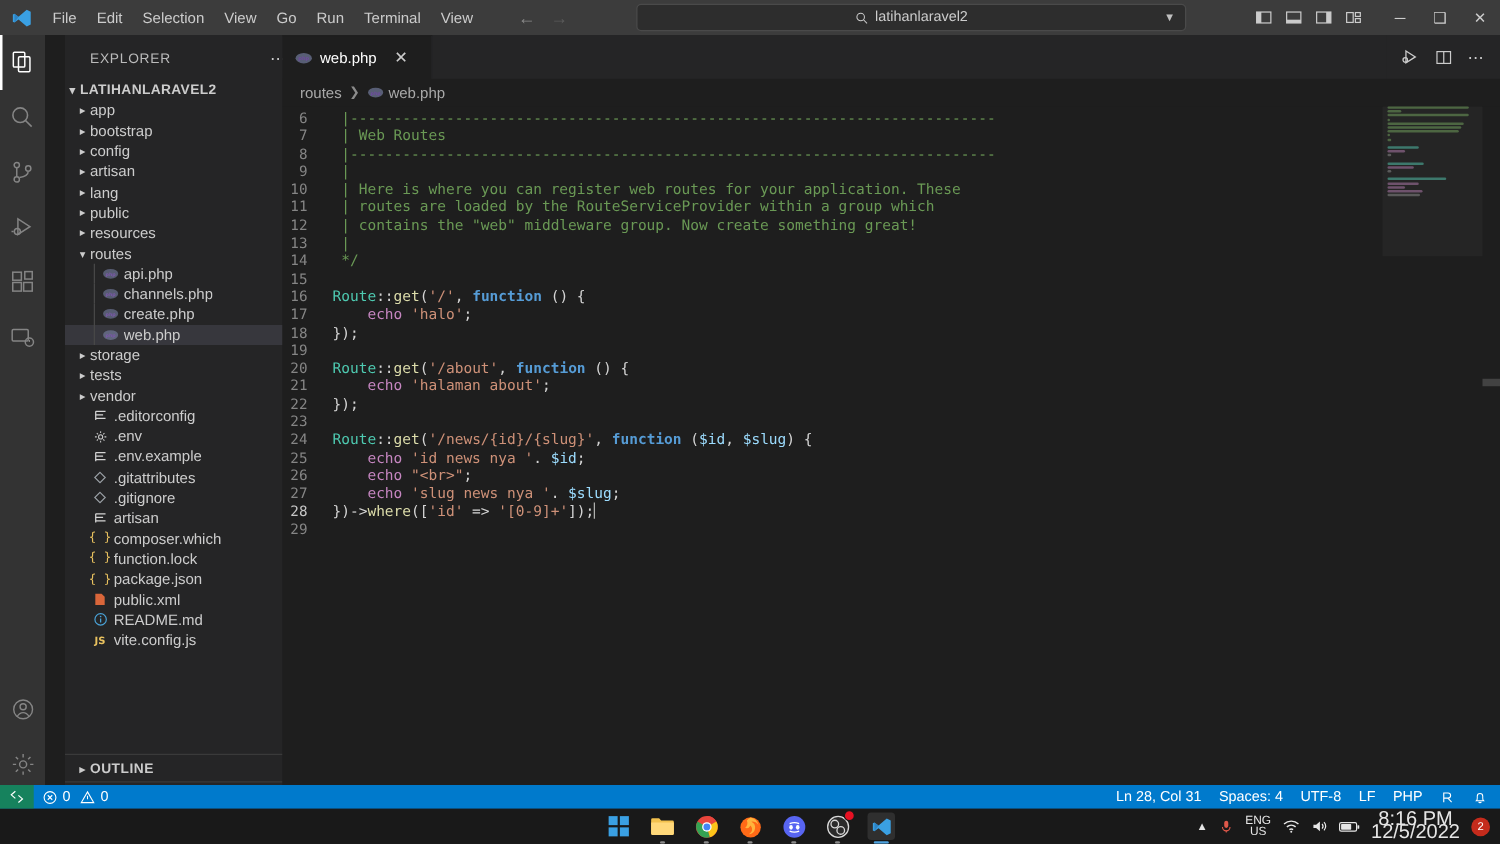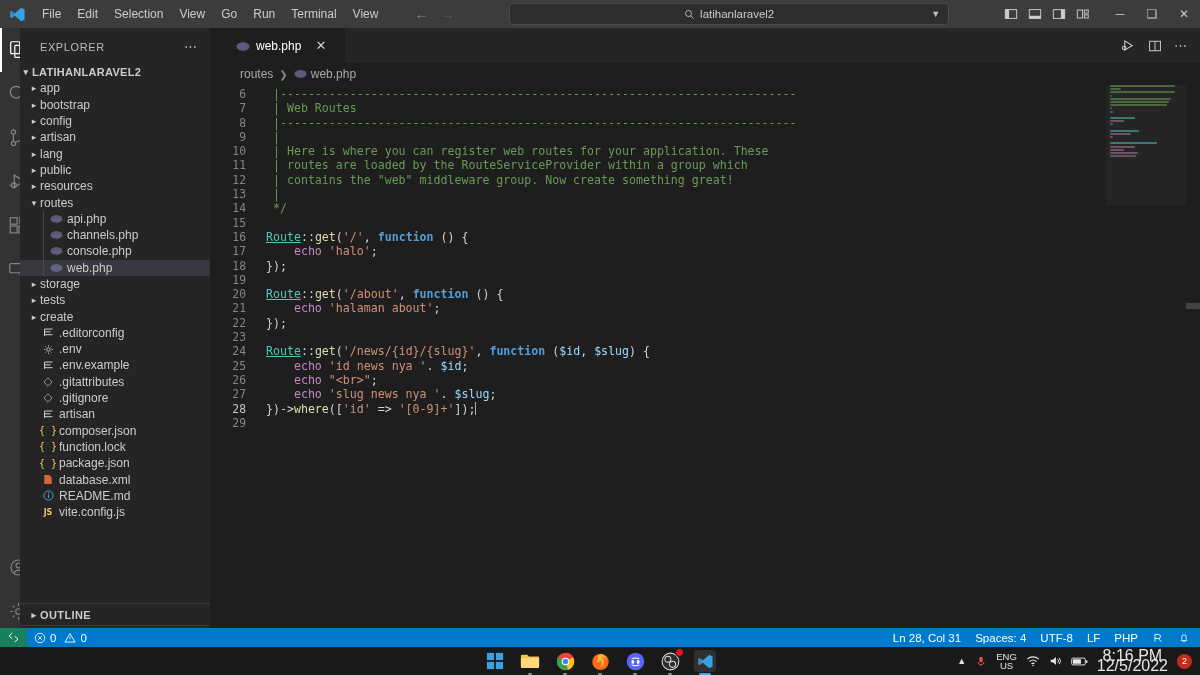--- a/index.html
+++ b/index.html
@@ -41,21 +41,21 @@
     color:#858585; position:relative;
   }
   .ab-item.active { color:#ffffff; }
   .ab-item.active::before {
     content:""; position:absolute; left:0; top:0; width:2px; height:44px; background:#ffffff;
   }
   .ab-bottom { margin-top:auto; display:flex; flex-direction:column; align-items:center; padding-bottom:14px; }
 
   
   .sidebar {
-    position:absolute; top:28px; left:20px; width:190px; height:619px;
+    position:absolute; top:28px; left:52px; width:190px; height:619px;
     background:#252526; display:flex; flex-direction:column;
   }
   .sb-header {
     height:22px; display:flex; align-items:center; justify-content:space-between;
     padding:0 12px 0 20px; margin-top:8px;
   }
   .sb-title { font-size:11px; letter-spacing:.6px; color:#bbbbbb; }
   .sb-dots { color:#cccccc; font-size:13px; letter-spacing:1px; line-height:8px; }
   .tree { margin-top:6px; overflow:hidden; flex:1; }
   .row {
@@ -102,21 +102,21 @@
   }
   .cline { height:14.3px; display:flex; align-items:center; }
   .lno {
     width:40px; text-align:right; padding-right:20px; color:#858585; font-size:11.4px; flex:0 0 auto;
     font-family:"DejaVu Sans Mono", monospace;
   }
   .lno.cur { color:#c6c6c6;text-align:right; }
   .ctext { flex:1; }
 
   .c-comment { color:#6A9955; }
-  .c-class   { color:#4EC9B0;text-decoration:underline; }
+  .c-class   { color:#4EC9B0; }
   .c-func    { color:#DCDCAA; }
   .c-kw      { color:#569CD6;font-weight:bold; }
   .c-kw2     { color:#C586C0; }
   .c-str     { color:#CE9178; }
   .c-var     { color:#9CDCFE; }
   .c-plain   { color:#d4d4d4; }
   .c-punct   { color:#d4d4d4; }
 
   .cursor {
     display:inline-block; width:1px; height:13px; background:#aeafad; vertical-align:-2px;
@@ -380,21 +380,21 @@
           </div>
           <div class="row indent-2">
             <span class="guide"></span>
             <span class="twisty"></span>
             <span class="ficon">
               <svg width="13" height="10" viewBox="0 0 24 16">
                 <ellipse cx="12" cy="8" rx="11.2" ry="7.2" fill="#8993be" opacity="0.5"></ellipse>
                 <text x="12" y="11" font-family="DejaVu Sans, sans-serif" font-size="7" font-weight="bold" fill="#7a57a8" text-anchor="middle">php</text>
               </svg>
             </span>
-            <span class="rowlabel">console.php</span>
+            <span class="rowlabel">create.php</span>
           </div>
           <div class="row indent-2 selected">
             <span class="guide"></span>
             <span class="twisty"></span>
             <span class="ficon">
               <svg width="13" height="10" viewBox="0 0 24 16">
                 <ellipse cx="12" cy="8" rx="11.2" ry="7.2" fill="#8993be" opacity="0.5"></ellipse>
                 <text x="12" y="11" font-family="DejaVu Sans, sans-serif" font-size="7" font-weight="bold" fill="#7a57a8" text-anchor="middle">php</text>
               </svg>
             </span>
@@ -403,21 +403,21 @@
           <div class="row indent-1">
             <span class="twisty">▸</span>
             <span class="rowlabel">storage</span>
           </div>
           <div class="row indent-1">
             <span class="twisty">▸</span>
             <span class="rowlabel">tests</span>
           </div>
           <div class="row indent-1">
             <span class="twisty">▸</span>
-            <span class="rowlabel">create</span>
+            <span class="rowlabel">vendor</span>
           </div>
           <div class="row indent-1">
             <span class="twisty"></span>
             <span class="ficon">
               <svg width="11" height="11" viewBox="0 0 14 14">
                 <g stroke="#d4d4d4" stroke-width="1.25">
                   <line x1="2" y1="2.6" x2="12" y2="2.6"></line>
                   <line x1="2" y1="6.2" x2="9.5" y2="6.2"></line>
                   <line x1="2" y1="9.8" x2="12" y2="9.8"></line>
                   <line x1="2" y1="2.6" x2="2" y2="11.4"></line>
@@ -489,21 +489,21 @@
                 </g>
               </svg>
             </span>
             <span class="rowlabel">artisan</span>
           </div>
           <div class="row indent-1">
             <span class="twisty"></span>
             <span class="ficon">
               <span style="color:#e8c15f;font-family:'DejaVu Sans Mono',monospace;font-size:10px;">{ }</span>
             </span>
-            <span class="rowlabel">composer.json</span>
+            <span class="rowlabel">composer.which</span>
           </div>
           <div class="row indent-1">
             <span class="twisty"></span>
             <span class="ficon">
               <span style="color:#e8c15f;font-family:'DejaVu Sans Mono',monospace;font-size:10px;">{ }</span>
             </span>
             <span class="rowlabel">function.lock</span>
           </div>
           <div class="row indent-1">
             <span class="twisty"></span>
@@ -512,21 +512,21 @@
             </span>
             <span class="rowlabel">package.json</span>
           </div>
           <div class="row indent-1">
             <span class="twisty"></span>
             <span class="ficon">
               <svg width="10" height="11" viewBox="0 0 12 13">
                 <path d="M1.5 1 H7.5 L10.5 4 V12 H1.5 Z" fill="#d9663a"></path>
               </svg>
             </span>
-            <span class="rowlabel">database.xml</span>
+            <span class="rowlabel">public.xml</span>
           </div>
           <div class="row indent-1">
             <span class="twisty"></span>
             <span class="ficon">
               <svg width="11" height="11" viewBox="0 0 14 14">
                 <circle cx="7" cy="7" r="5.8" fill="none" stroke="#4aa3d8" stroke-width="1.2"></circle>
                 <line x1="7" y1="6" x2="7" y2="10.2" stroke="#4aa3d8" stroke-width="1.3"></line>
                 <circle cx="7" cy="4.1" r="0.85" fill="#4aa3d8"></circle>
               </svg>
             </span>

